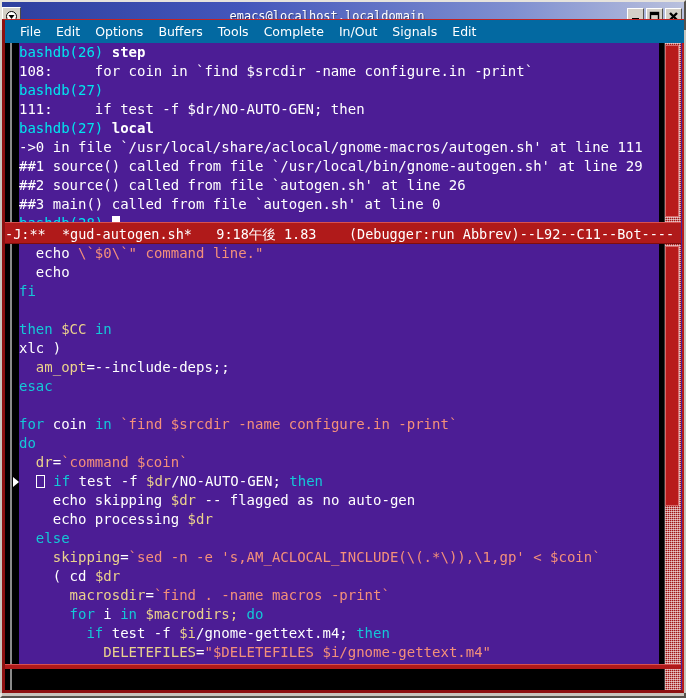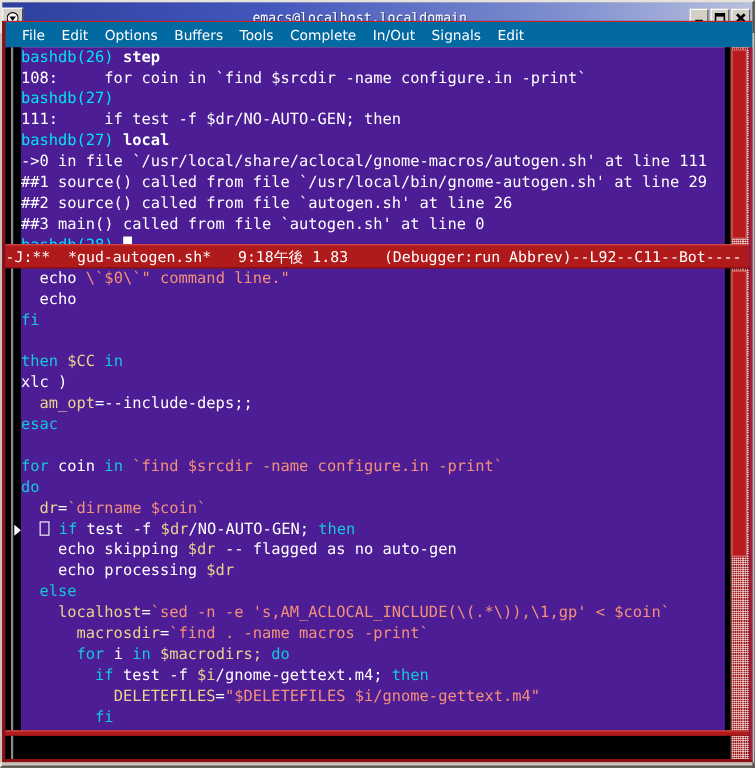--- a/index.html
+++ b/index.html
@@ -332,26 +332,27 @@
           <div class="line"><span>  </span><span class="c-white">echo</span></div>
           <div class="line"><span class="c-keyword">fi</span></div>
           <div class="line"></div>
           <div class="line"><span class="c-keyword">then</span><span class="c-var"> $CC </span><span class="c-keyword">in</span></div>
           <div class="line"><span class="c-white">xlc )</span></div>
           <div class="line"><span>  </span><span class="c-var">am_opt</span><span class="c-white">=--include-deps;;</span></div>
           <div class="line"><span class="c-keyword">esac</span></div>
           <div class="line"></div>
           <div class="line"><span class="c-keyword">for</span><span class="c-white"> coin </span><span class="c-keyword">in</span><span class="c-string"> `find $srcdir -name configure.in -print`</span></div>
           <div class="line"><span class="c-keyword">do</span></div>
-          <div class="line"><span>  </span><span class="c-var">dr</span><span class="c-white">=</span><span class="c-string">`dirname $coin`</span></div>
+          <div class="line"><span>  </span><span class="c-var">dr</span><span class="c-white">=</span><span class="c-string">`command $coin`</span></div>
           <div class="line"><span>  </span><span class="bp-box"></span><span> </span><span class="c-keyword">if</span><span class="c-white"> test -f </span><span class="c-var">$dr</span><span class="c-white">/NO-AUTO-GEN; </span><span class="c-keyword">then</span></div>
           <div class="line"><span>    </span><span class="c-white">echo skipping </span><span class="c-var">$dr</span><span class="c-white"> -- flagged as no auto-gen</span></div>
           <div class="line"><span>    </span><span class="c-white">echo processing </span><span class="c-var">$dr</span></div>
           <div class="line"><span>  </span><span class="c-keyword">else</span></div>
-          <div class="line"><span>    </span><span class="c-var">localhost</span><span class="c-white">=</span><span class="c-string">`sed -n -e 's,AM_ACLOCAL_INCLUDE(\(.*\)),\1,gp' &lt; $coin`</span></div>
+          <div class="line"><span>    </span><span class="c-var">skipping</span><span class="c-white">=</span><span class="c-string">`sed -n -e 's,AM_ACLOCAL_INCLUDE(\(.*\)),\1,gp' &lt; $coin`</span></div>
+          <div class="line"><span>    </span><span class="c-white">( cd </span><span class="c-var">$dr</span></div>
           <div class="line"><span>      </span><span class="c-var">macrosdir</span><span class="c-white">=</span><span class="c-string">`find . -name macros -print`</span></div>
           <div class="line"><span>      </span><span class="c-keyword">for</span><span class="c-white"> i </span><span class="c-keyword">in</span><span class="c-var"> $macrodirs; </span><span class="c-keyword">do</span></div>
           <div class="line"><span>        </span><span class="c-keyword">if</span><span class="c-white"> test -f </span><span class="c-var">$i</span><span class="c-white">/gnome-gettext.m4; </span><span class="c-keyword">then</span></div>
           <div class="line"><span>          </span><span class="c-var">DELETEFILES</span><span class="c-white">=</span><span class="c-string">"$DELETEFILES $i/gnome-gettext.m4"</span></div>
           <div class="line"><span>        </span><span class="c-keyword">fi</span></div>
         </div>
       <div class="scrollbar">
         <div class="sb-trough"></div>
         <div class="sb-thumb" style="top:2px; height:260px;"></div>
       </div>

